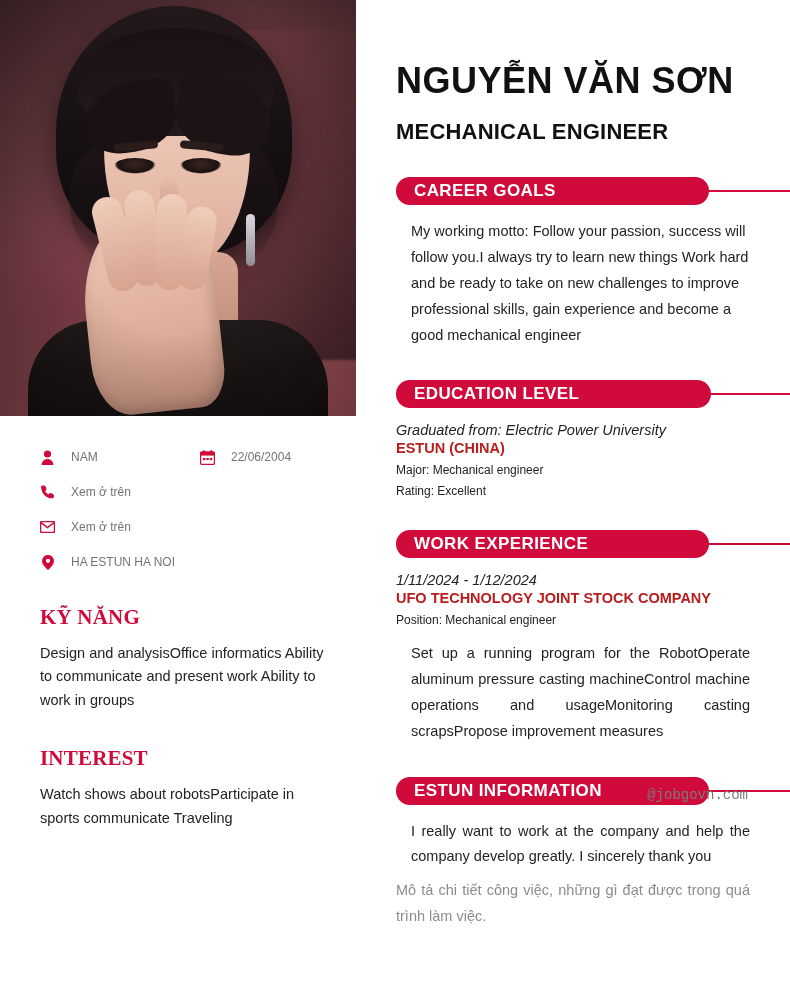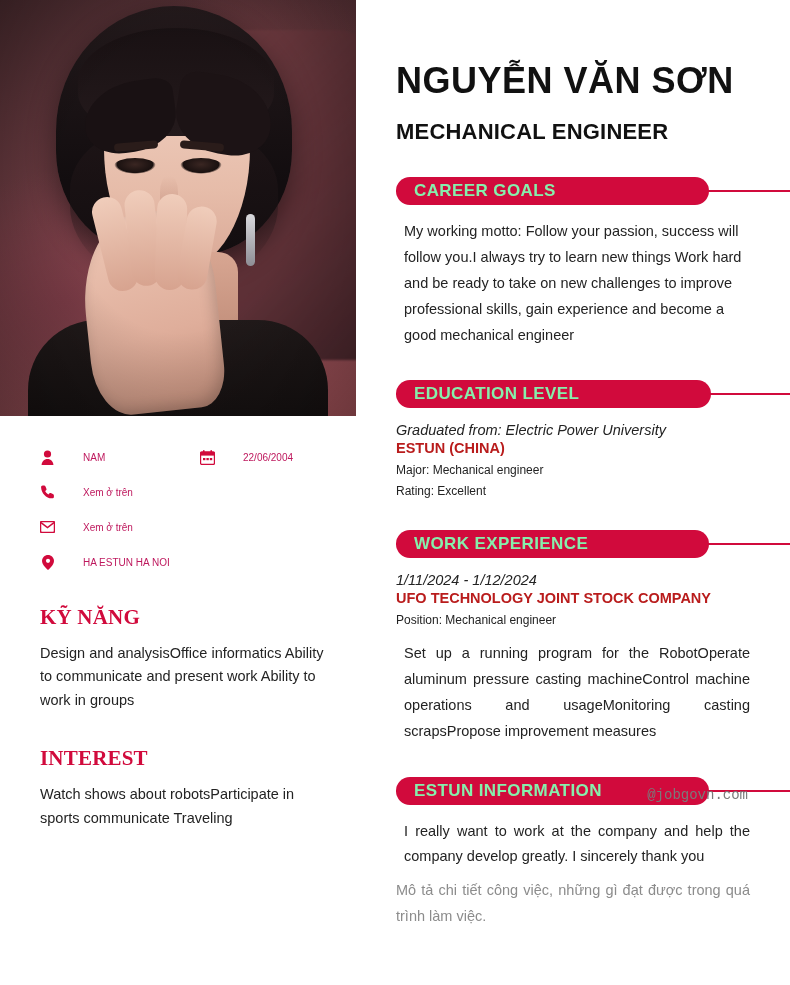--- a/index.html
+++ b/index.html
@@ -167,23 +167,23 @@
 
   .info-grid {
     display: grid;
     grid-template-columns: 160px 1fr;
     row-gap: 17px;
     margin-top: 8px;
   }
   .info-item {
     display: flex;
     align-items: center;
-    gap: 28px;
-    font-size: 10px;
-    color: #be185d;
+    gap: 16px;
+    font-size: 12px;
+    color: #737373;
   }
   .info-item .ico {
     width: 15px;
     height: 18px;
     flex: 0 0 15px;
     color: #d10a3c;
     display: flex;
     align-items: center;
     justify-content: center;
   }
@@ -239,38 +239,38 @@
     height: 2px;
     background: #d10a3c;
   }
   .band {
     position: absolute;
     left: 0; top: 0;
     height: 28px;
     padding: 0 26px 0 18px;
     background: #d10a3c;
     border-radius: 14px;
-    color: #86efac;
+    color: #ffffff;
     font-size: 17px;
     font-weight: bold;
     letter-spacing: .4px;
     display: flex;
     align-items: center;
     white-space: nowrap;
   }
   .band.w1 { min-width: 313px; }
   .band.w2 { min-width: 315px; }
   .band.w3 { min-width: 313px; }
   .band.w4 { min-width: 313px; }
 
   .r-para {
     font-size: 14.5px;
     line-height: 1.78;
     color: #232323;
-    margin: 14px 40px 0 8px;
+    margin: 14px 40px 0 15px;
   }
   .r-para.just { text-align: justify; }
   .r-italic {
     font-style: italic;
     font-size: 14.5px;
     color: #232323;
     margin: 14px 0 0 0;
   }
   .r-strong {
     font-size: 14.5px;

